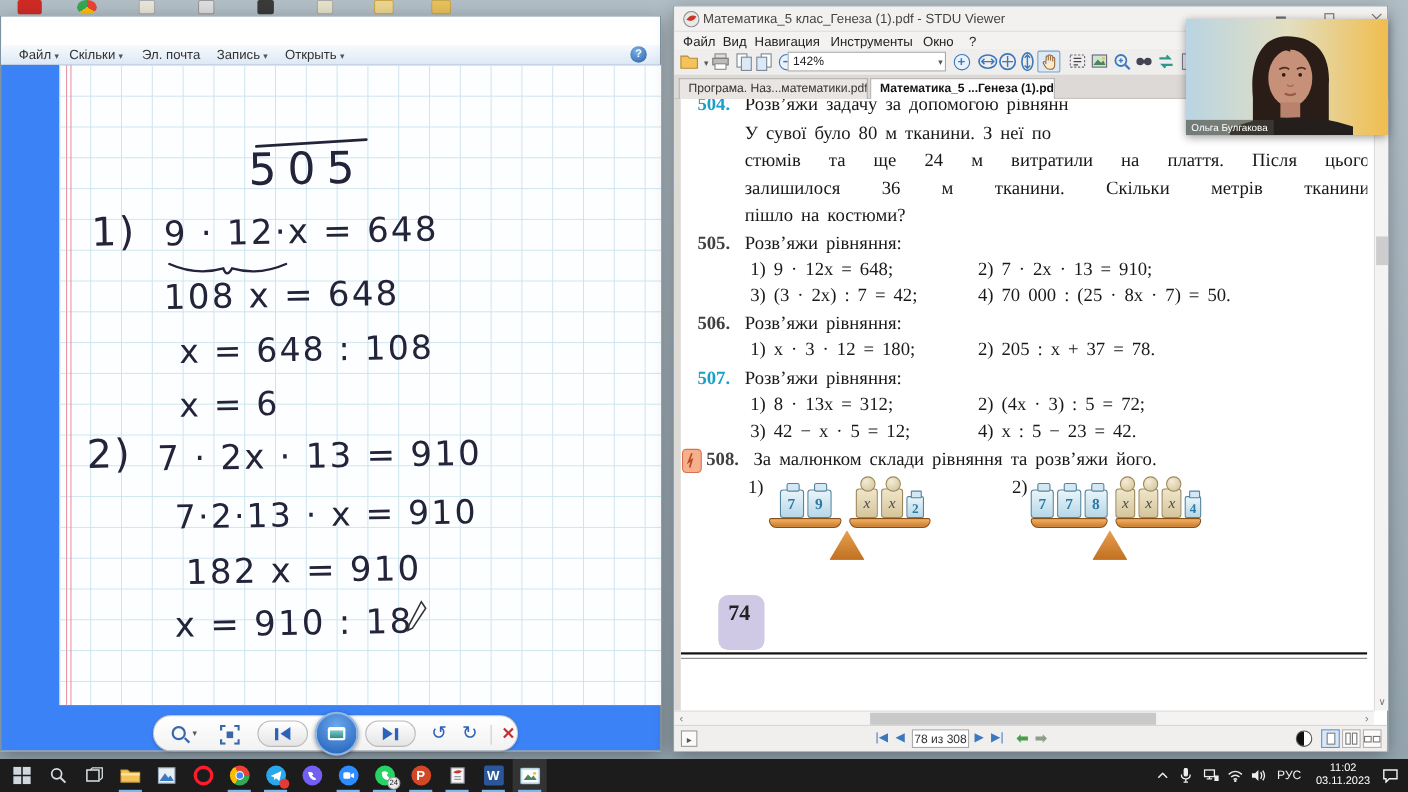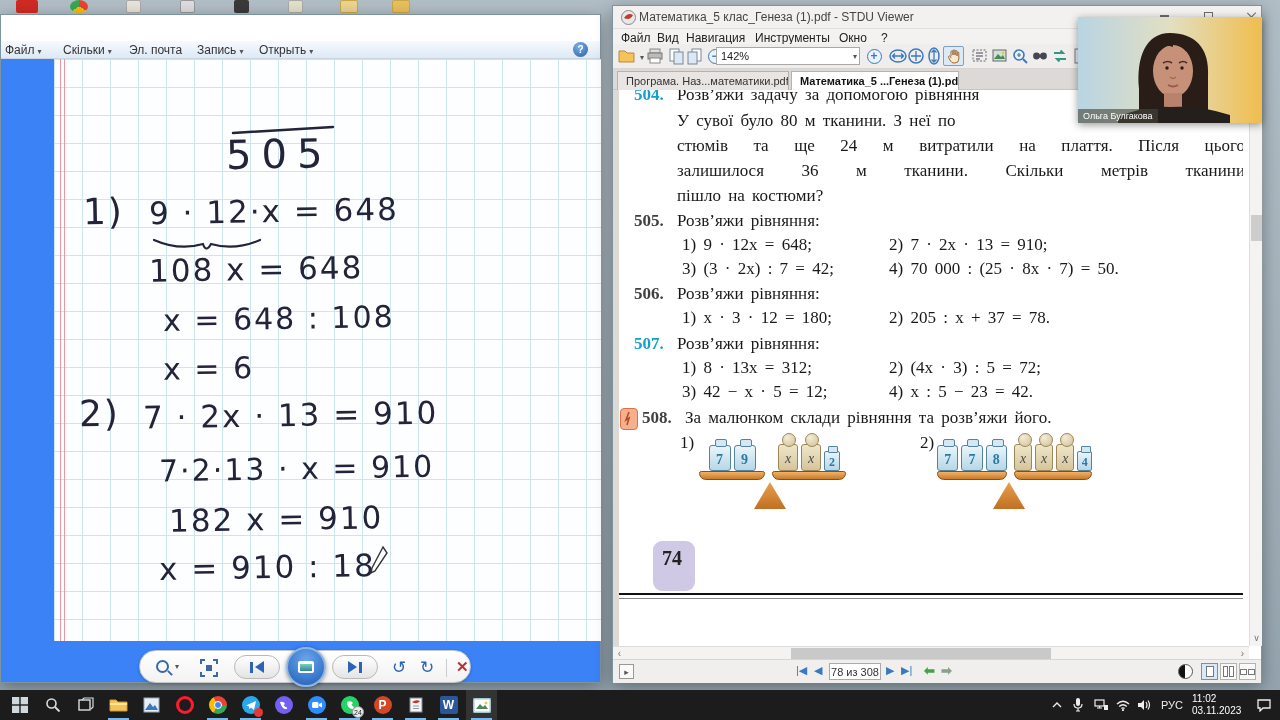--- a/index.html
+++ b/index.html
@@ -91,41 +91,41 @@
 #nametag{position:absolute;left:0;bottom:0;background:rgba(70,70,58,.62);color:#fff;font-size:9px;padding:2px 5px}
 
 #taskbar{position:absolute;left:0;top:690px;width:1280px;height:30px;background:#1c1c1c;z-index:70}
 .tkb{position:absolute;top:0;width:31px;height:30px;display:flex;align-items:center;justify-content:center}
 .tkb.open::after{content:"";position:absolute;left:5px;bottom:0;width:21px;height:2px;background:#76b9ed}
 .tkb.activeapp{background:#333}
 .circle-ic{width:18px;height:18px;border-radius:50%;position:relative;display:flex;align-items:center;justify-content:center}
 .lettertile{width:18px;height:18px;color:#fff;font-size:12px;font-weight:bold;display:flex;align-items:center;justify-content:center;border-radius:2px}
 .badge{position:absolute;border-radius:50%;font-size:7px;display:flex;align-items:center;justify-content:center}
 .tray{position:absolute;top:0;height:30px;color:#eee;display:flex;align-items:center;justify-content:center}
-#clock{position:absolute;left:1192px;top:3px;width:58px;font-size:10px;color:#fff;text-align:left;line-height:12px}
+#clock{position:absolute;left:1192px;top:3px;width:58px;font-size:10px;color:#fff;text-align:center;line-height:12px}
 
 .dsk{position:absolute;top:0;height:13px;border-radius:2px}
 </style>
 </head>
 <body>
 
 <div id="screen">
 
   <div class="dsk" style="left:16px;width:22px;background:#cf2b24"></div>
   <div class="dsk" style="left:70px;width:18px;border-radius:50%;background:conic-gradient(#ea4335 0 33%,#fbbc05 0 66%,#34a853 0 100%)"></div>
   <div class="dsk" style="left:126px;width:15px;background:#e8e4d8;border:1px solid #aaa"></div>
   <div class="dsk" style="left:180px;width:15px;background:#ddd;border:1px solid #999"></div>
   <div class="dsk" style="left:234px;width:15px;background:#3a3a3a"></div>
   <div class="dsk" style="left:288px;width:15px;background:#e5e0c8;border:1px solid #aaa"></div>
   <div class="dsk" style="left:340px;width:18px;background:#ecd490;border:1px solid #c8a84a"></div>
   <div class="dsk" style="left:392px;width:18px;background:#e8c05c;border:1px solid #c8a84a"></div>
 
   <section class="win" id="pv" style="left:0;top:14px;width:601px;height:669px">
     <div class="menubar">
-      <span class="mitem" style="left:4px"><span>Файл</span><span class="carl">▾</span></span>
+      <span class="mitem" style="left:16px"><span>Файл</span><span class="carl">▾</span></span>
       <span class="mitem" style="left:62px"><span>Скільки</span><span class="carl">▾</span></span>
       <span class="mitem" style="left:128px"><span>Эл. почта</span></span>
       <span class="mitem" style="left:196px"><span>Запись</span><span class="carl">▾</span></span>
       <span class="mitem" style="left:258px"><span>Открыть</span><span class="carl">▾</span></span>
       <span class="mitem" style="left:572px;top:1px;width:15px;height:15px;border-radius:50%;background:radial-gradient(circle at 40% 30%,#7ab2e8,#2a5ca8);color:#fff;font-size:10px;font-weight:bold;text-align:center;line-height:15px">?</span>
     </div>
     <div id="paper">
       <div id="grid"></div>
       <div id="pinkline"></div>
 
@@ -279,21 +279,21 @@
     <div class="tabbar">
       <div class="tab" style="left:4px;width:172px">Програма. Наз...математики.pdf</div>
       <div class="tab active" style="left:178px;width:168px">Математика_5 ...Генеза (1).pdf</div>
     </div>
 
     <div class="abs" style="left:0;top:84px;width:6px;height:556px;background:#dddad6"></div>
 
     <div id="page">
 
       <b class="pnum blue" style="left:15px;top:-5px">504.</b>
-      <span class="ptext" style="left:58px;top:-5px">Розв’яжи задачу за допомогою рівняння</span>
+      <span class="ptext" style="left:58px;top:-5px">Розв’яжи задачу за допомогою рівнянн</span>
       <span class="ptext" style="left:58px;top:21px">У сувої було 80 м тканини. З неї по</span>
       <span class="ptext jline" style="left:58px;top:46px">стюмів та ще 24 м витратили на плаття. Після цього</span>
       <span class="ptext jline" style="left:58px;top:71px">залишилося 36 м тканини. Скільки метрів тканини</span>
       <span class="ptext" style="left:58px;top:96px">пішло на костюми?</span>
 
       <b class="pnum" style="left:15px;top:121px">505.</b>
       <span class="ptext" style="left:58px;top:121px">Розв’яжи рівняння:</span>
       <span class="ptext" style="left:63px;top:145px">1) 9 · 12x = 648;</span>
       <span class="ptext" style="left:270px;top:145px">2) 7 · 2x · 13 = 910;</span>
       <span class="ptext" style="left:63px;top:169px">3) (3 · 2x) : 7 = 42;</span>

